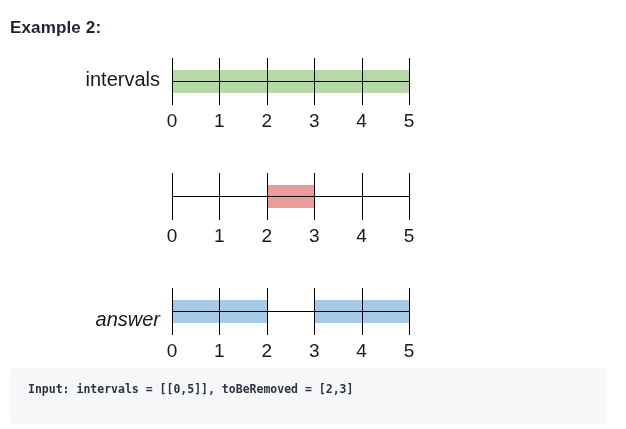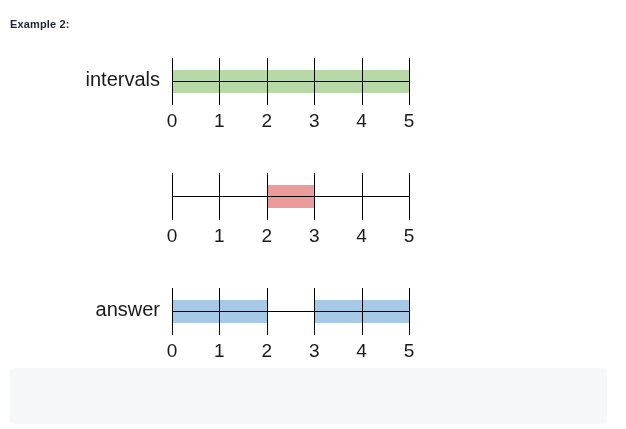--- a/index.html
+++ b/index.html
@@ -12,21 +12,21 @@
     height: 429px;
     position: relative;
     font-family: "Liberation Sans", sans-serif;
     overflow: hidden;
   }
 
   #example-heading {
     position: absolute;
     left: 10px;
     top: 18px;
-    font-size: 11px;
+    font-size: 17px;
     font-weight: bold;
     color: #1f2330;
     letter-spacing: 0.15px;
     white-space: nowrap;
   }
 
   .diagram-row {
     position: absolute;
     left: 0;
     width: 606px;
@@ -144,21 +144,21 @@
         <div class="tick-label" style="left: 94.8px;">2</div>
         <div class="tick" style="left: 142.2px;"></div>
         <div class="tick-label" style="left: 142.2px;">3</div>
         <div class="tick" style="left: 189.6px;"></div>
         <div class="tick-label" style="left: 189.6px;">4</div>
         <div class="tick" style="left: 237px;"></div>
         <div class="tick-label" style="left: 237px;">5</div>
       </div>
     </div>
     <div class="diagram-row" style="top: 280px;">
-      <div class="row-label" style="top: 18px;">answer</div>
+      <div class="row-label" style="top: 28px; font-style: italic;">answer</div>
       <div class="numberline">
         <div class="band" style="left: 0px; width: 94.8px; background: rgb(167, 201, 232);"></div>
         <div class="band" style="left: 142.2px; width: 94.8px; background: rgb(167, 201, 232);"></div>
         <div class="axis-line"></div>
         <div class="tick" style="left: 0px;"></div>
         <div class="tick-label" style="left: 0px;">0</div>
         <div class="tick" style="left: 47.4px;"></div>
         <div class="tick-label" style="left: 47.4px;">1</div>
         <div class="tick" style="left: 94.8px;"></div>
         <div class="tick-label" style="left: 94.8px;">2</div>
@@ -166,13 +166,14 @@
         <div class="tick-label" style="left: 142.2px;">3</div>
         <div class="tick" style="left: 189.6px;"></div>
         <div class="tick-label" style="left: 189.6px;">4</div>
         <div class="tick" style="left: 237px;"></div>
         <div class="tick-label" style="left: 237px;">5</div>
       </div>
     </div>
   </div>
 
 <div id="code-block">
+  <div class="code-line">Input: intervals = [[0,5]], toBeRemoved = [2,3]</div>
 </div>
 
 </body></html>

